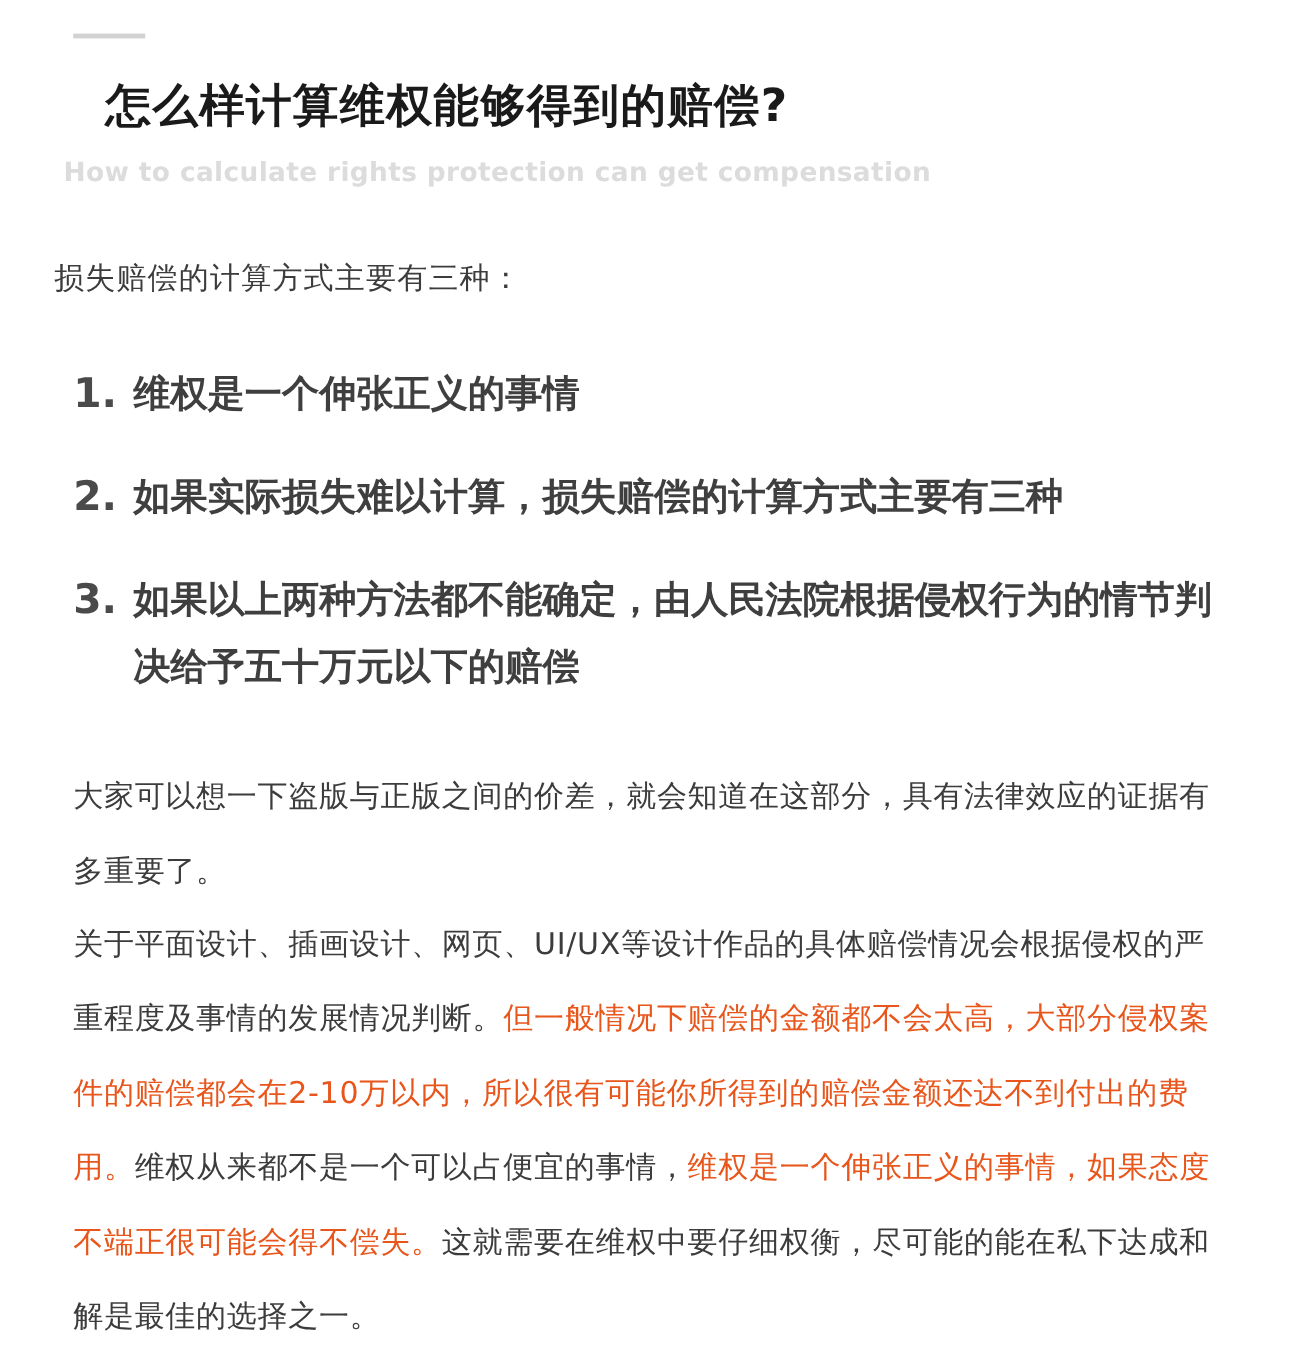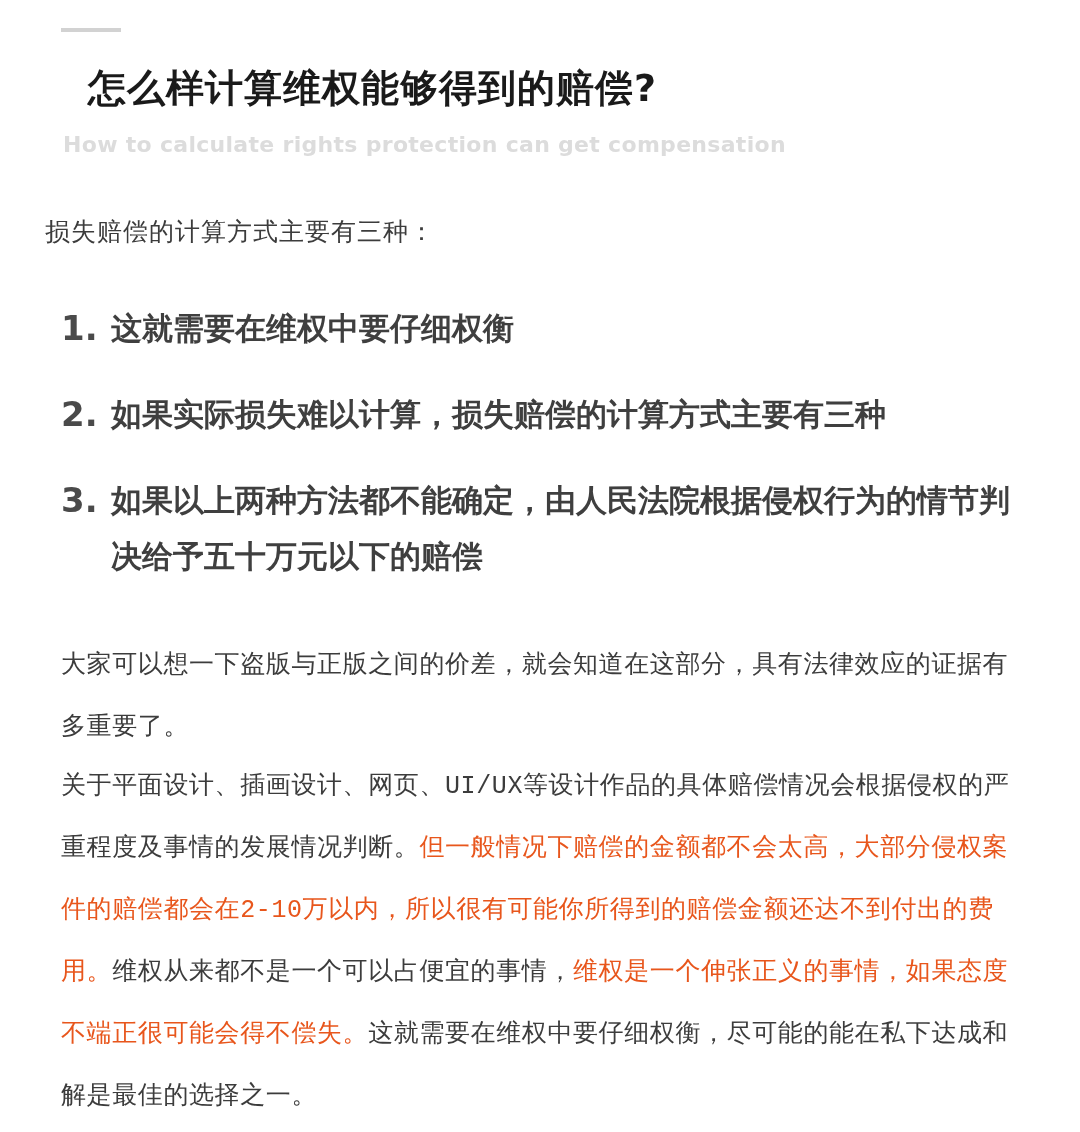--- a/index.html
+++ b/index.html
@@ -10,21 +10,21 @@
     .top-bar {
       position: absolute; left: 61px; top: 28px; width: 60px; height: 4px;
       background: #d2d2d2;
     }
     .title {
       position: absolute; left: 60px; top: 58px;
       font-size: 38px; font-weight: bold; color: #1a1a1a;
       letter-spacing: 1px; line-height: 60px; white-space: nowrap; margin-left: 28px;
     }
     .subtitle {
-      position: absolute; left: 63px; top: 128px;
+      position: absolute; left: 53px; top: 128px;
       font-size: 22px; font-weight: bold; color: #dcdcdc;
       letter-spacing: 0.3px; line-height: 34px; white-space: nowrap;
     }
     .intro {
       position: absolute; left: 45px; top: 208px;
       font-size: 25px; color: #3c3c3c; letter-spacing: 1px;
       line-height: 48px; white-space: nowrap;
     }
     .list { position: absolute; left: 61px; top: 300px; width: 960px; }
     .list-item {
@@ -35,37 +35,37 @@
     .list-item .num {
       position: absolute; left: 0; top: 0; width: 50px;
       font-size: 34px; color: #4a4a4a;
     }
     .list-item .txt { display: block; width: 900px; }
     .para {
       position: absolute; left: 61px; width: 965px;
       font-size: 25px; color: #3c3c3c; line-height: 62px; letter-spacing: 0.6px;
     }
     .p1 { top: 633px; }
-    .p2 { top: 756px; font-family: Liberation Mono, monospace; }
+    .p2 { top: 756px; }
     .hl { color: #e8561c; }
   </style>
 </head>
 <body>
 
 <div class="top-bar"></div>
 
 <div class="title">怎么样计算维权能够得到的赔偿?</div>
 <div class="subtitle">How to calculate rights protection can get compensation</div>
 
 <div class="intro">损失赔偿的计算方式主要有三种：</div>
 
 <div class="list">
   <div class="list-item">
     <span class="num">1.</span>
-    <span class="txt">这就需要在维权中要仔细权衡</span>
+    <span class="txt">维权是一个伸张正义的事情</span>
   </div>
   <div class="list-item">
     <span class="num">2.</span>
     <span class="txt">如果实际损失难以计算，损失赔偿的计算方式主要有三种</span>
   </div>
   <div class="list-item">
     <span class="num">3.</span>
     <span class="txt">如果以上两种方法都不能确定，由人民法院根据侵权行为的情节判决给予五十万元以下的赔偿</span>
   </div>
 </div>

